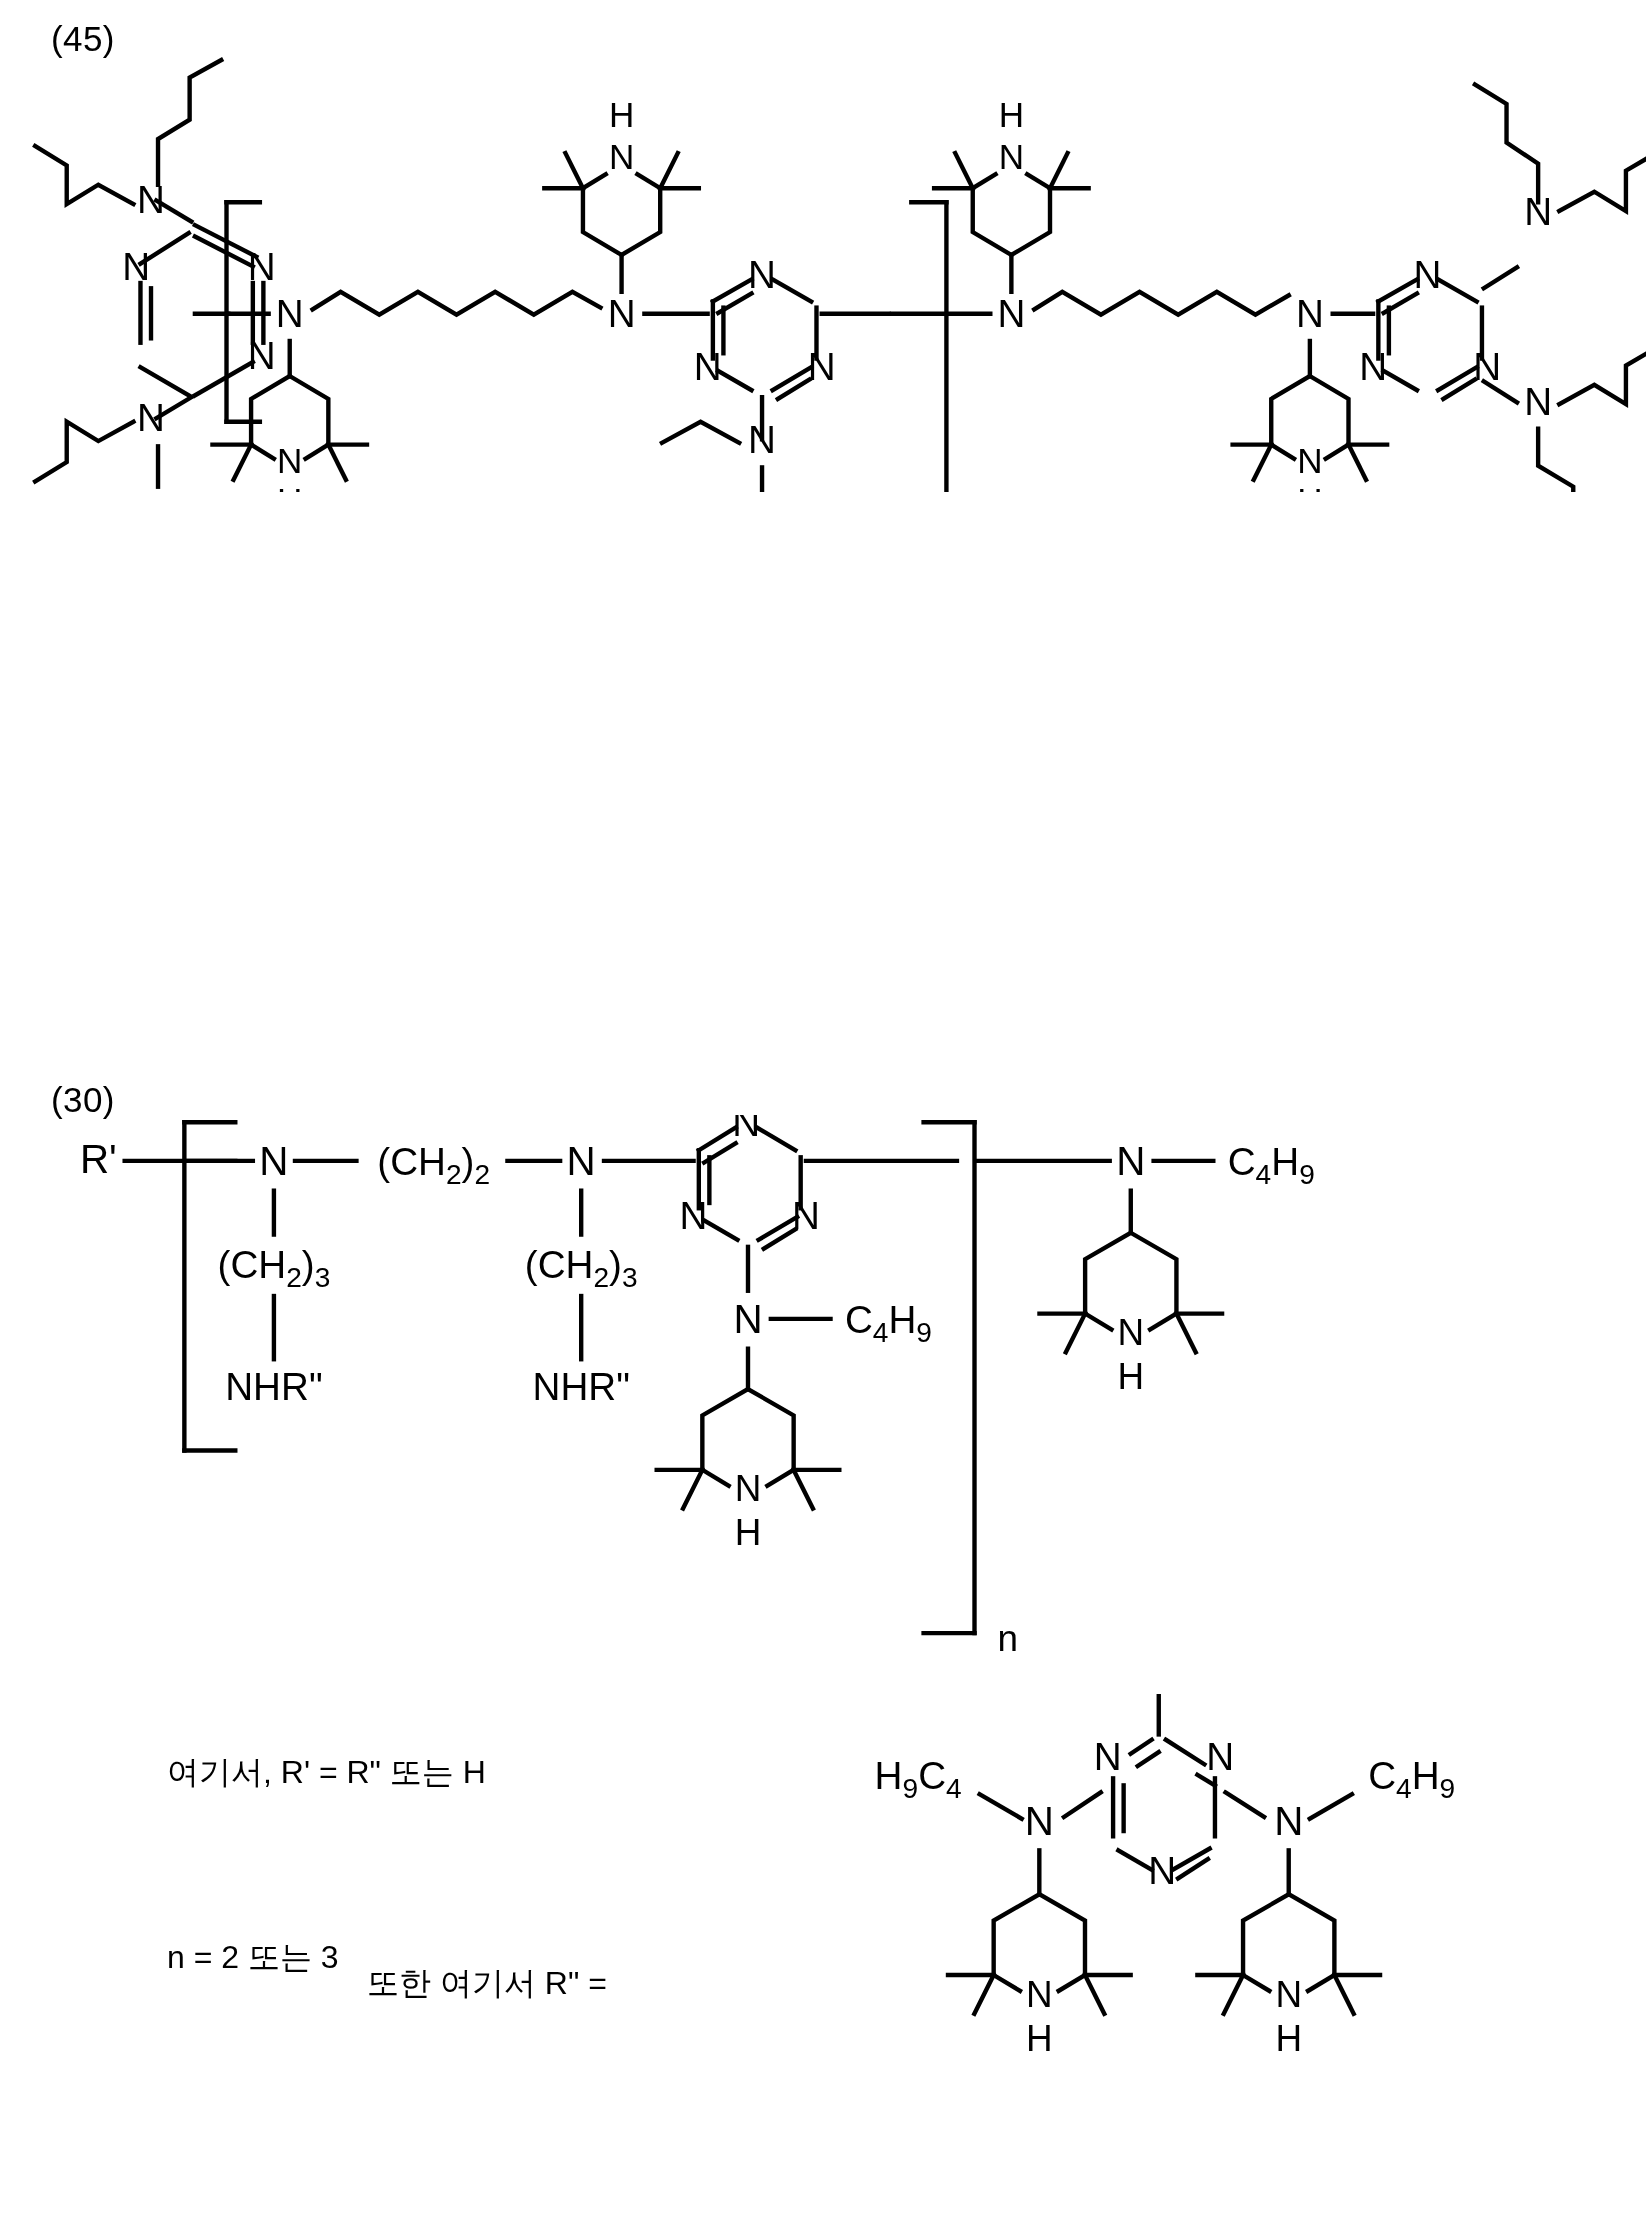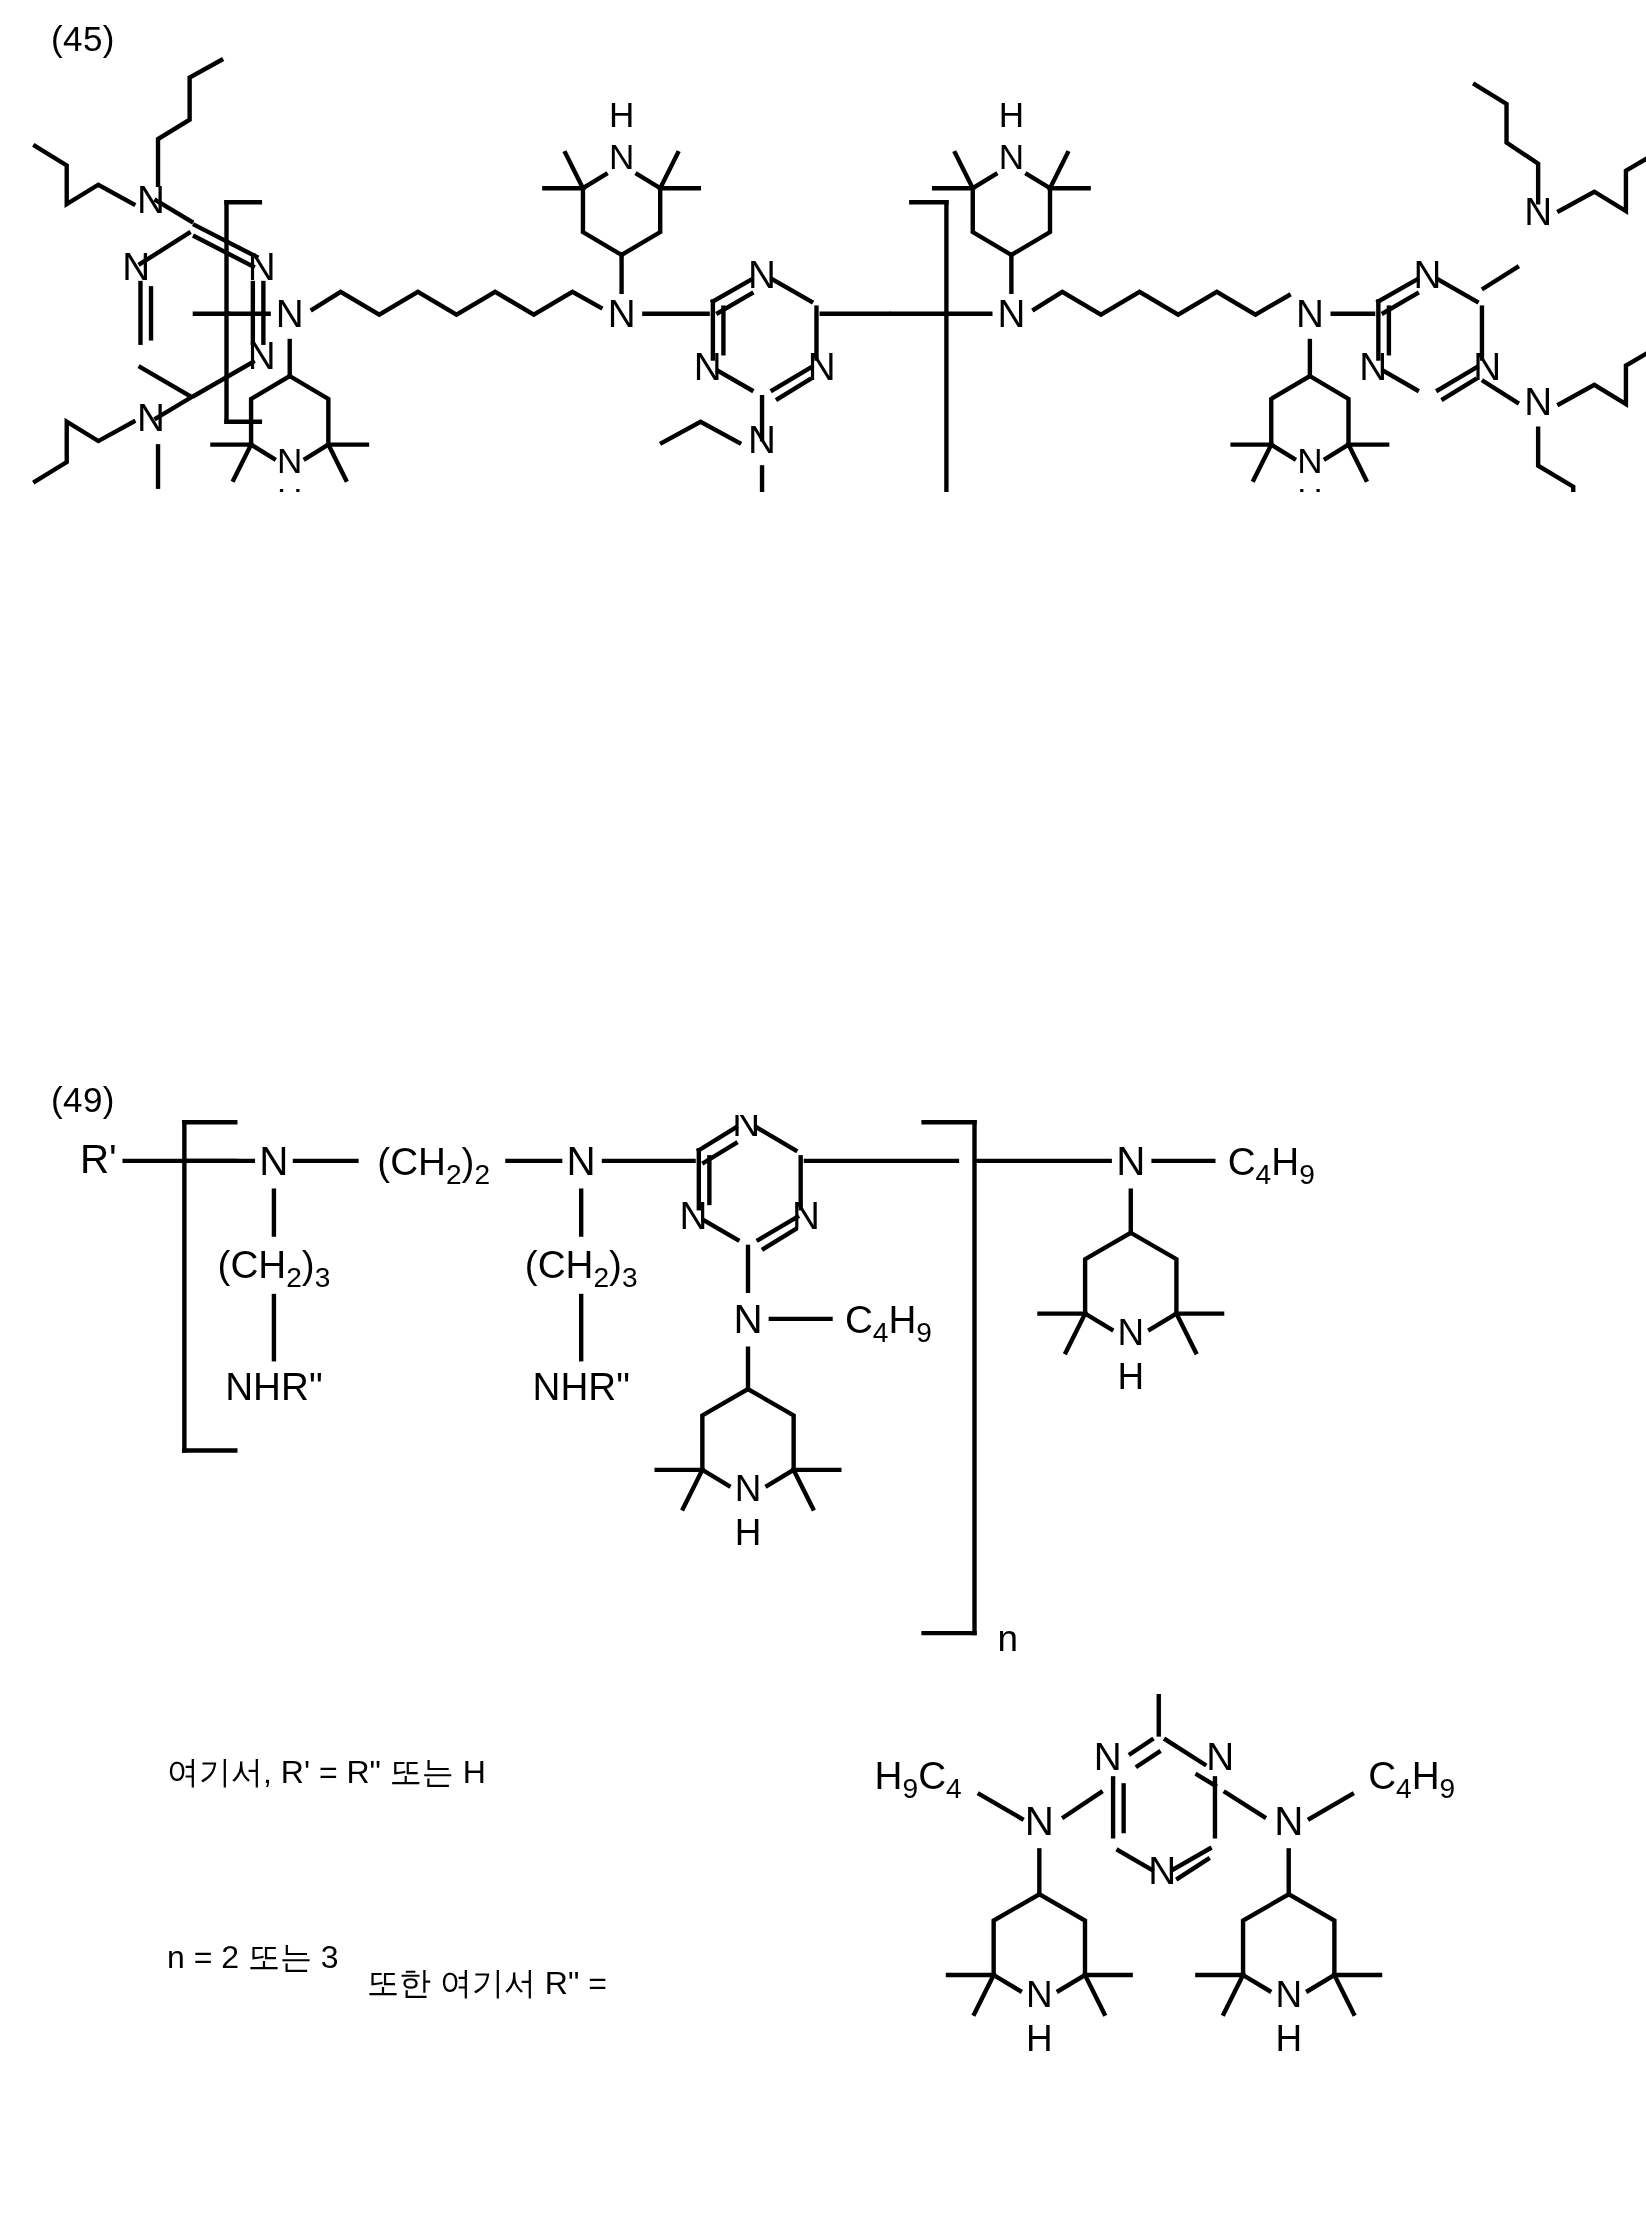--- a/index.html
+++ b/index.html
@@ -196,21 +196,21 @@
       <path d="M1776,180 L1816,158 L1852,180 L1852,134 L1876,120"></path>
 
       <path d="M1690,374 L1728,398"></path>
       <text x="1752" y="412" font-size="44" text-anchor="middle" stroke="none">N</text>
       <path d="M1776,400 L1816,378 L1852,400 L1852,356 L1876,342"></path>
       <path d="M1752,428 L1752,470 L1792,494 L1792,540"></path>
 
     </g>
   </svg>
 
-  <div class="fig-label" id="label-49">(49)</div>
+  <div class="fig-label" id="label-49">(30)</div>
 
   <svg class="struct" id="struct-49" width="1647" height="571" viewBox="0 0 1876 650">
     <g fill="none" stroke="#000" stroke-width="5" stroke-linecap="square" stroke-linejoin="miter">
 
       <text x="112" y="66" font-size="46" text-anchor="middle" stroke="none">R'</text>
 
       <path d="M142,52 L268,52"></path>
 
       <path d="M210,8 L268,8"></path>
       <path d="M210,8 L210,382"></path>

